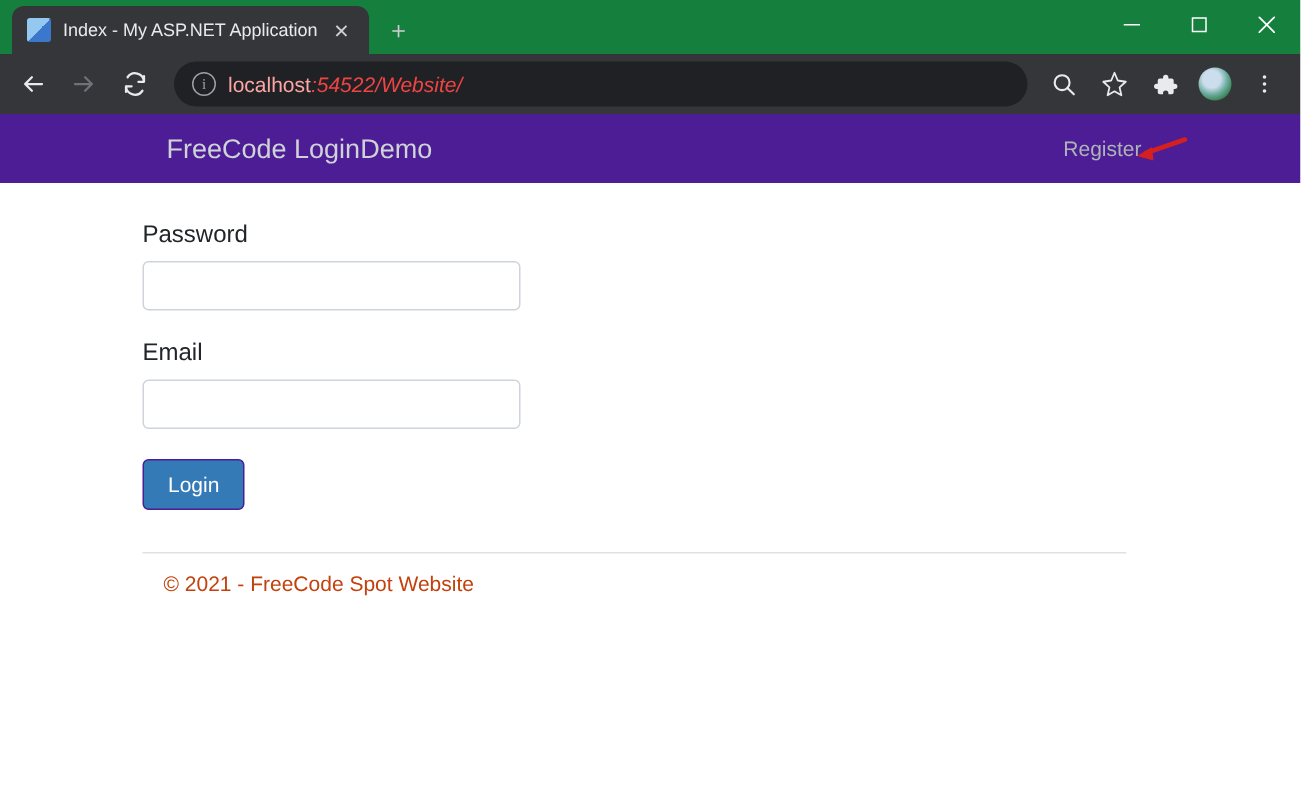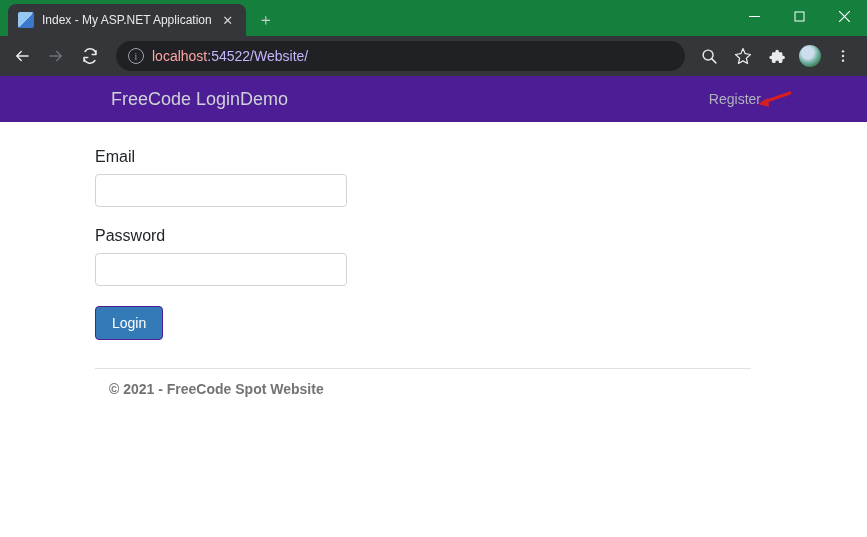--- a/index.html
+++ b/index.html
@@ -122,21 +122,21 @@
       border-radius: 50%;
       display: flex;
       align-items: center;
       justify-content: center;
       font-size: 10px;
       color: #9aa0a6;
       font-family: serif;
       flex-shrink: 0;
     }
     .omnibox .url-host { color: #fca5a5; }
-    .omnibox .url-path { color: #c4b5fd; }
+    .omnibox .url-path { color: #ef4444; font-style: italic; }
     .right-icons {
       display: flex;
       align-items: center;
       gap: 10px;
       padding-right: 4px;
     }
     .right-icons .ico {
       width: 24px;
       height: 24px;
       display: flex;
@@ -219,23 +219,22 @@
       cursor: pointer;
     }
     .footer-hr {
       border: none;
       border-top: 1px solid #dee2e6;
       margin: 28px 0 12px 0;
       width: 656px;
     }
     .footer-text {
       font-size: 14px;
-      color: #737373;
+      color: #c2410c;
       padding-left: 14px;
-      font-weight: bold;
     }
   </style>
 </head>
 <body>
 
 <div class="chrome-top">
   <div class="tab">
     <div class="favicon"></div>
     <span class="tab-title">Index - My ASP.NET Application</span>
     <span class="tab-close">✕</span>
@@ -318,24 +317,24 @@
   </div>
 </div>
 
 <svg class="arrow-annotation" width="34" height="20" viewBox="0 0 34 20">
   <line x1="32" y1="3" x2="6" y2="12" stroke="#d62020" stroke-width="3" stroke-linecap="round"></line>
   <polygon points="0,14 10,8 11,17" fill="#d62020"></polygon>
 </svg>
 
 <div class="page-content">
   <div class="form-group">
+    <label class="form-label">Password</label>
+    <input type="password" class="form-control" value="" style="">
+  </div>
+  <div class="form-group">
     <label class="form-label">Email</label>
     <input type="text" class="form-control" value="" style="">
-  </div>
-  <div class="form-group">
-    <label class="form-label">Password</label>
-    <input type="password" class="form-control" value="" style="">
   </div>
   <button class="btn-primary">Login</button>
 
   <hr class="footer-hr">
   <div class="footer-text">© 2021 - FreeCode Spot Website</div>
 </div>
 
 </body></html>

